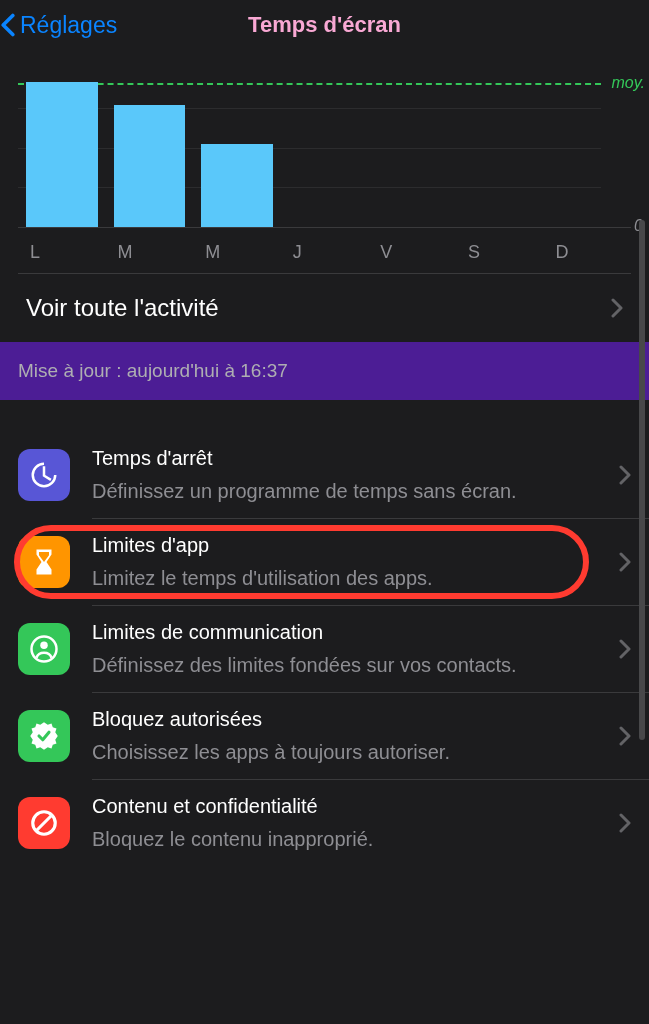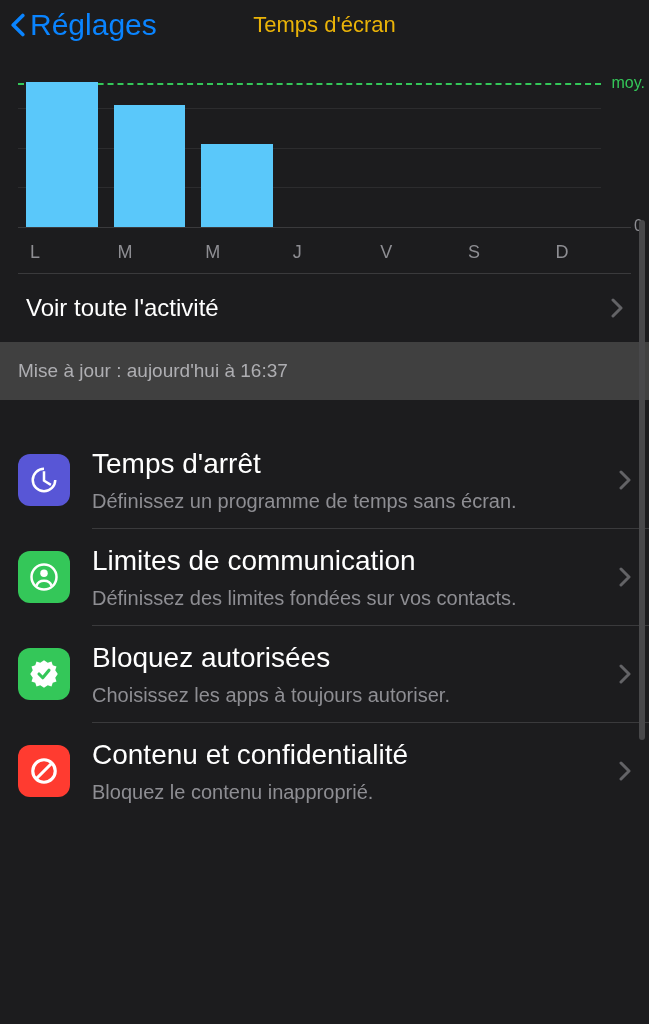--- a/index.html
+++ b/index.html
@@ -1,42 +1,42 @@
 <!DOCTYPE html>
 <html><head>
   <meta charset="utf-8">
   <style>
     * { margin:0; padding:0; box-sizing:border-box; font-family:-apple-system,BlinkMacSystemFont,"Segoe UI",sans-serif; }
     body { width:649px; height:1024px; background:#1c1c1e; color:#fff; overflow:hidden; }
     .nav { display:flex; align-items:center; height:50px; position:relative; }
-    .back { display:flex; align-items:center; gap:4px; color:#0a84ff; font-size:30px; padding-left:10px; cursor:pointer; }
+    .back { display:flex; align-items:center; gap:4px; color:#0a84ff; font-size:23px; cursor:pointer; }
     .back svg{width:16px;height:24px;}
-    .nav-title { position:absolute; left:50%; transform:translateX(-50%); font-size:22px; font-weight:400; color:#eab308; }
+    .nav-title { position:absolute; left:50%; transform:translateX(-50%); font-size:22px; font-weight:700; color:#f9a8d4; }
     .chart-wrap { padding:18px 18px 6px 18px; position:relative; }
-    .chart { position:relative; height:160px; border-bottom:1px solid #3a3a3c; }
+    .chart { position:relative; height:160px; border-bottom:1px solid #3a3a3c;font-style:italic; }
     .gridline { position:absolute; left:0; right:30px; height:1px; background:#2c2c2e; }
     .avg-line { position:absolute; left:0; right:30px; border-top:2px dashed #34c759; top:15px; }
     .avg-label { position:absolute; right:-14px; top:6px; color:#34c759; font-size:16px; }
     .zero-label { position:absolute; right:-12px; bottom:-8px; color:#8e8e93; font-size:16px; }
     .bars { display:flex; height:100%; }
     .slot { flex:1; position:relative; }
     .bar { position:absolute; bottom:0; left:8px; right:8px; background:#5ac8fa; }
     .labels { display:flex; padding:8px 18px 10px 18px; }
     .labels span { flex:1; text-align:left; padding-left:12px; color:#8e8e93; font-size:18px; }
     .sep { height:1px; background:#3a3a3c; margin:0 18px; }
     .row { display:flex; align-items:center; padding:20px 26px; cursor:pointer; }
     .row-text { flex:1; color:#fff; font-size:24px; }
     .chev { width:12px; height:20px; color:#636366; }
-    .update { background:#404040; padding:18px; color:#aeaeb2; font-size:19px; }
+    .update { background:#4c1d95; padding:18px; color:#aeaeb2; font-size:19px; }
     .group { margin-top:32px; }
     .item { display:flex; align-items:center; padding:14px 18px; cursor:pointer; position:relative; }
     .item + .sep2 { height:1px; background:#3a3a3c; margin-left:92px; }
     .icon { width:52px; height:52px; border-radius:12px; display:flex; align-items:center; justify-content:center; flex:0 0 52px; margin-right:22px; }
     .item-body { flex:1; min-width:0; }
-    .item-title { font-size:28px; color:#fff; line-height:1.25; }
+    .item-title { font-size:20px; color:#fff; line-height:1.25; }
     .item-sub { font-size:20px; color:#8e8e93; line-height:1.25; margin-top:8px; }
     .highlight { position:absolute; left:14px; right:60px; top:6px; bottom:6px; border:6px solid #ff3b30; border-radius:40px; pointer-events:none; }
     .ic-downtime{background:#5856d6;} .ic-app{background:#ff9500;} .ic-comm{background:#34c759;} .ic-always{background:#34c759;} .ic-content{background:#ff3b30;}
     .icon svg{width:30px;height:30px;fill:#fff;}
     .scroll-ind { position:absolute; right:4px; top:220px; width:6px; height:520px; background:#48484a; border-radius:3px; }
   </style>
 </head>
 <body>
 
 <div class="nav">
@@ -107,20 +107,35 @@
     <div class="item-body">
       <div class="item-title">Temps d'arrêt</div>
       <div class="item-sub">Définissez un programme de temps sans écran.</div>
     </div>
     <svg class="chev" viewBox="0 0 12 20" fill="none" stroke="#636366" stroke-width="3" stroke-linecap="round" stroke-linejoin="round">
         <polyline points="2,2 10,10 2,18"></polyline>
       </svg>
   </div>
   <div class="sep2"></div>
 
+  <div class="item">
+    <div class="highlight"></div>
+    <div class="icon ic-app">
+      <svg viewBox="0 0 24 24">
+          <path d="M6 2h12v4l-4 6 4 6v4H6v-4l4-6-4-6V2zm2 2v2.5L12 12l4-5.5V4H8z"></path>
+        </svg>
+    </div>
+    <div class="item-body">
+      <div class="item-title">Limites d'app</div>
+      <div class="item-sub">Limitez le temps d'utilisation des apps.</div>
+    </div>
+    <svg class="chev" viewBox="0 0 12 20" fill="none" stroke="#636366" stroke-width="3" stroke-linecap="round" stroke-linejoin="round">
+        <polyline points="2,2 10,10 2,18"></polyline>
+      </svg>
+  </div>
   <div class="sep2"></div>
 
   <div class="item">
     <div class="icon ic-comm">
       <svg viewBox="0 0 24 24">
           <circle cx="12" cy="12" r="10" fill="none" stroke="#fff" stroke-width="2"></circle>
           <circle cx="12" cy="9" r="3"></circle>
           <path d="M6 19c1-3 4-4 6-4s5 1 6 4" fill="none" stroke="#fff" stroke-width="2"></path>
         </svg>
     </div>

